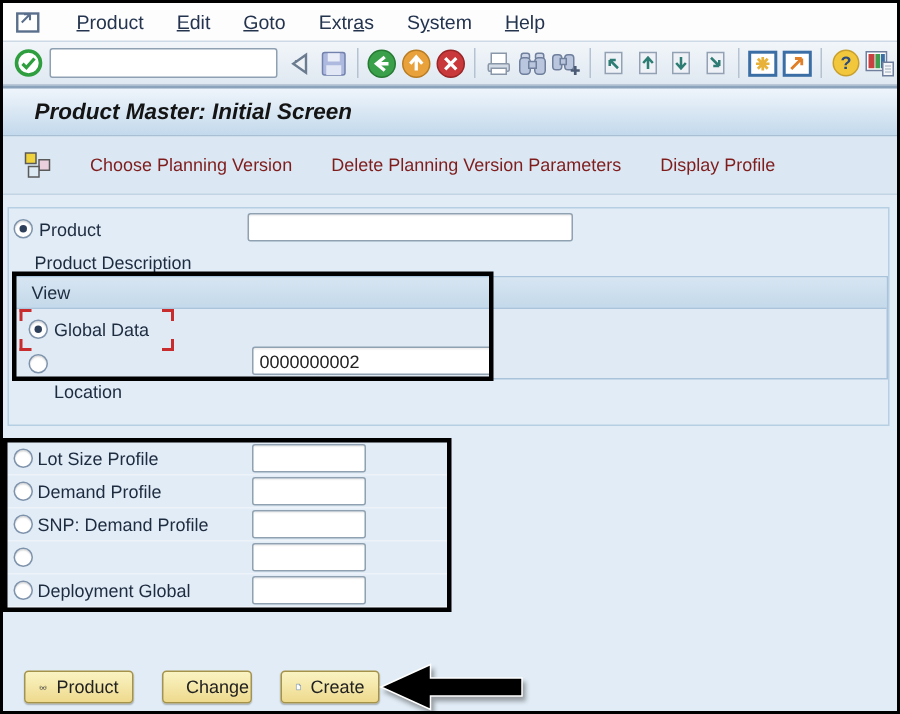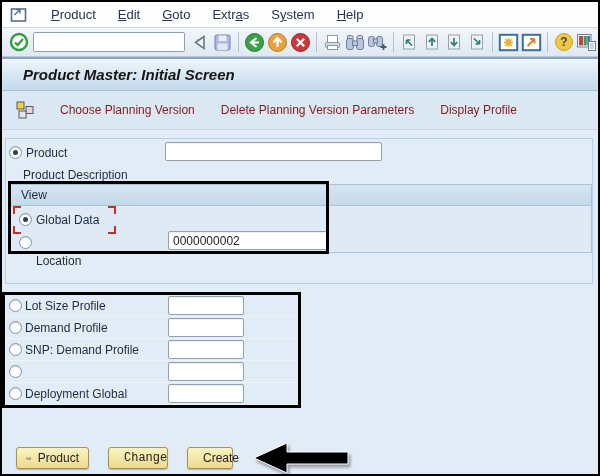--- a/index.html
+++ b/index.html
@@ -313,28 +313,28 @@
     <div class="anno-rect" style="left:0px; top:162px; width:299px; height:116px;"></div>
 
     <div class="ybtn" style="left:14px; top:317px; width:73px;">
       <svg width="19" height="11" viewBox="0 0 22 12">
         <circle cx="6.2" cy="7" r="3.6" fill="none" stroke="#3c3c3c" stroke-width="1.5"></circle>
         <circle cx="14.8" cy="7" r="3.6" fill="none" stroke="#3c3c3c" stroke-width="1.5"></circle>
         <path d="M9.5 6 q1.5 -1.8 2.9 0 M2.8 5 q-1.5 -2.5 1 -3.5 M18.2 5 q1.5 -2.5 -1 -3.5" fill="none" stroke="#3c3c3c" stroke-width="1.3"></path>
       </svg>
       <span>Product</span>
     </div>
-    <div class="ybtn" style="left:106px; top:317px; width:60px;font-family:Liberation Mono, monospace;">
+    <div class="ybtn" style="left:106px; top:317px; width:60px;">
       <svg width="13" height="13" viewBox="0 0 16 16">
         <path d="M2.5 13.5 l1.2-3.4 L11 2.8 l2.4 2.4 -7.3 7.3 z" fill="#f0b445" stroke="#7d6220" stroke-width="1"></path>
         <path d="M2.5 13.5 l1.2-3.4 2.2 2.2 z" fill="#444"></path>
       </svg>
       <span>Change</span>
     </div>
-    <div class="ybtn" style="left:185px; top:317px; width:46px;">
+    <div class="ybtn" style="left:185px; top:317px; width:66px;">
       <svg width="12" height="14" viewBox="0 0 14 16">
         <path d="M2 1.5 h7 l3 3 V14.5 H2 z" fill="#fff" stroke="#5b7da0" stroke-width="1.2"></path>
         <path d="M9 1.5 v3 h3 z" fill="#cfe0ef" stroke="#5b7da0" stroke-width="1"></path>
       </svg>
       <span>Create</span>
     </div>
 
     <svg class="arrow-anno" width="100" height="33" viewBox="0 0 100 33">
       <polygon points="2,16 35,1 35,10 96,10 96,22 35,22 35,31" fill="#000" stroke="#fff" stroke-width="1"></polygon>
     </svg>

